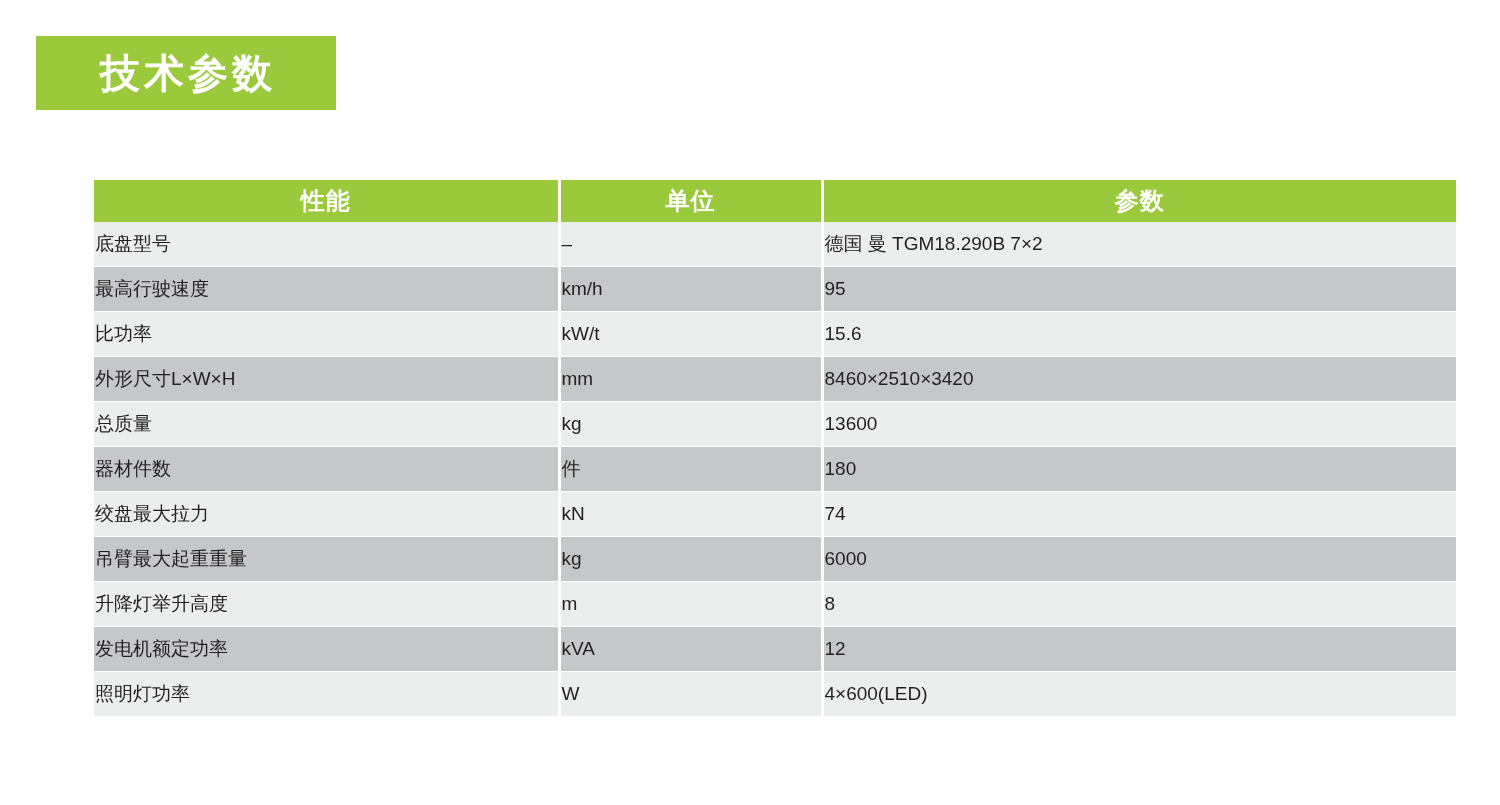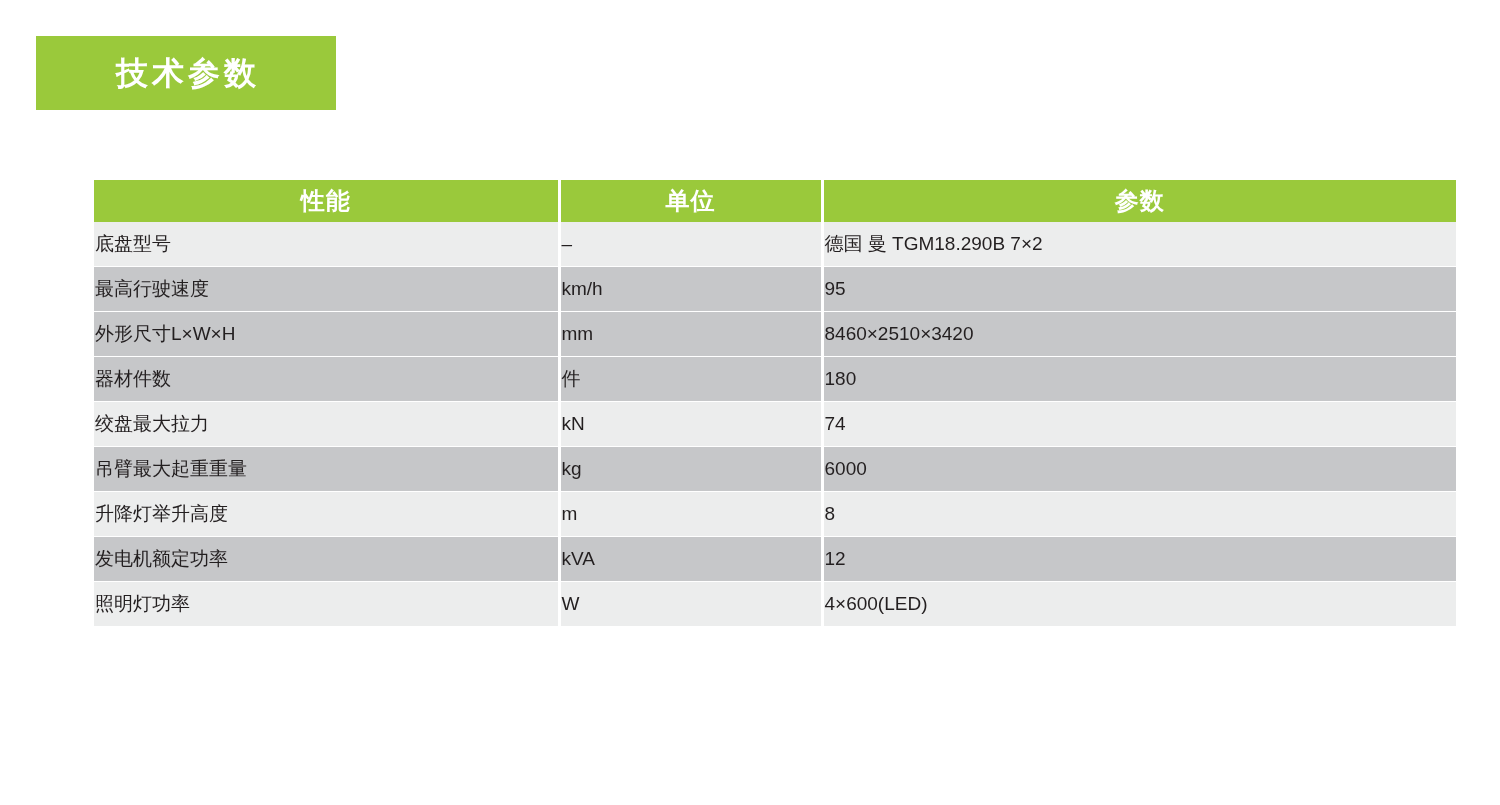--- a/index.html
+++ b/index.html
@@ -25,21 +25,21 @@
     top: 36px;
     width: 300px;
     height: 74px;
     background: #9ac93b;
     display: flex;
     align-items: center;
     justify-content: center;
   }
   .title-banner .title-text {
     color: #ffffff;
-    font-size: 32px;
+    font-size: 40px;
     font-weight: bold;
     letter-spacing: 4px;
     line-height: 1;
     padding-left: 4px;
     text-align: right;
   }
   .spec-table {
     position: absolute;
     left: 94px;
     top: 180px;
@@ -102,24 +102,34 @@
         <tr class="odd">
           <td>底盘型号</td>
           <td>–</td>
           <td>德国 曼 TGM18.290B 7×2</td>
         </tr>
         <tr class="even">
           <td>最高行驶速度</td>
           <td>km/h</td>
           <td>95</td>
         </tr>
+        <tr class="odd">
+          <td>比功率</td>
+          <td>kW/t</td>
+          <td>15.6</td>
+        </tr>
         <tr class="even">
           <td>外形尺寸L×W×H</td>
           <td>mm</td>
           <td>8460×2510×3420</td>
+        </tr>
+        <tr class="odd">
+          <td>总质量</td>
+          <td>kg</td>
+          <td>13600</td>
         </tr>
         <tr class="even">
           <td>器材件数</td>
           <td>件</td>
           <td>180</td>
         </tr>
         <tr class="odd">
           <td>绞盘最大拉力</td>
           <td>kN</td>
           <td>74</td>

